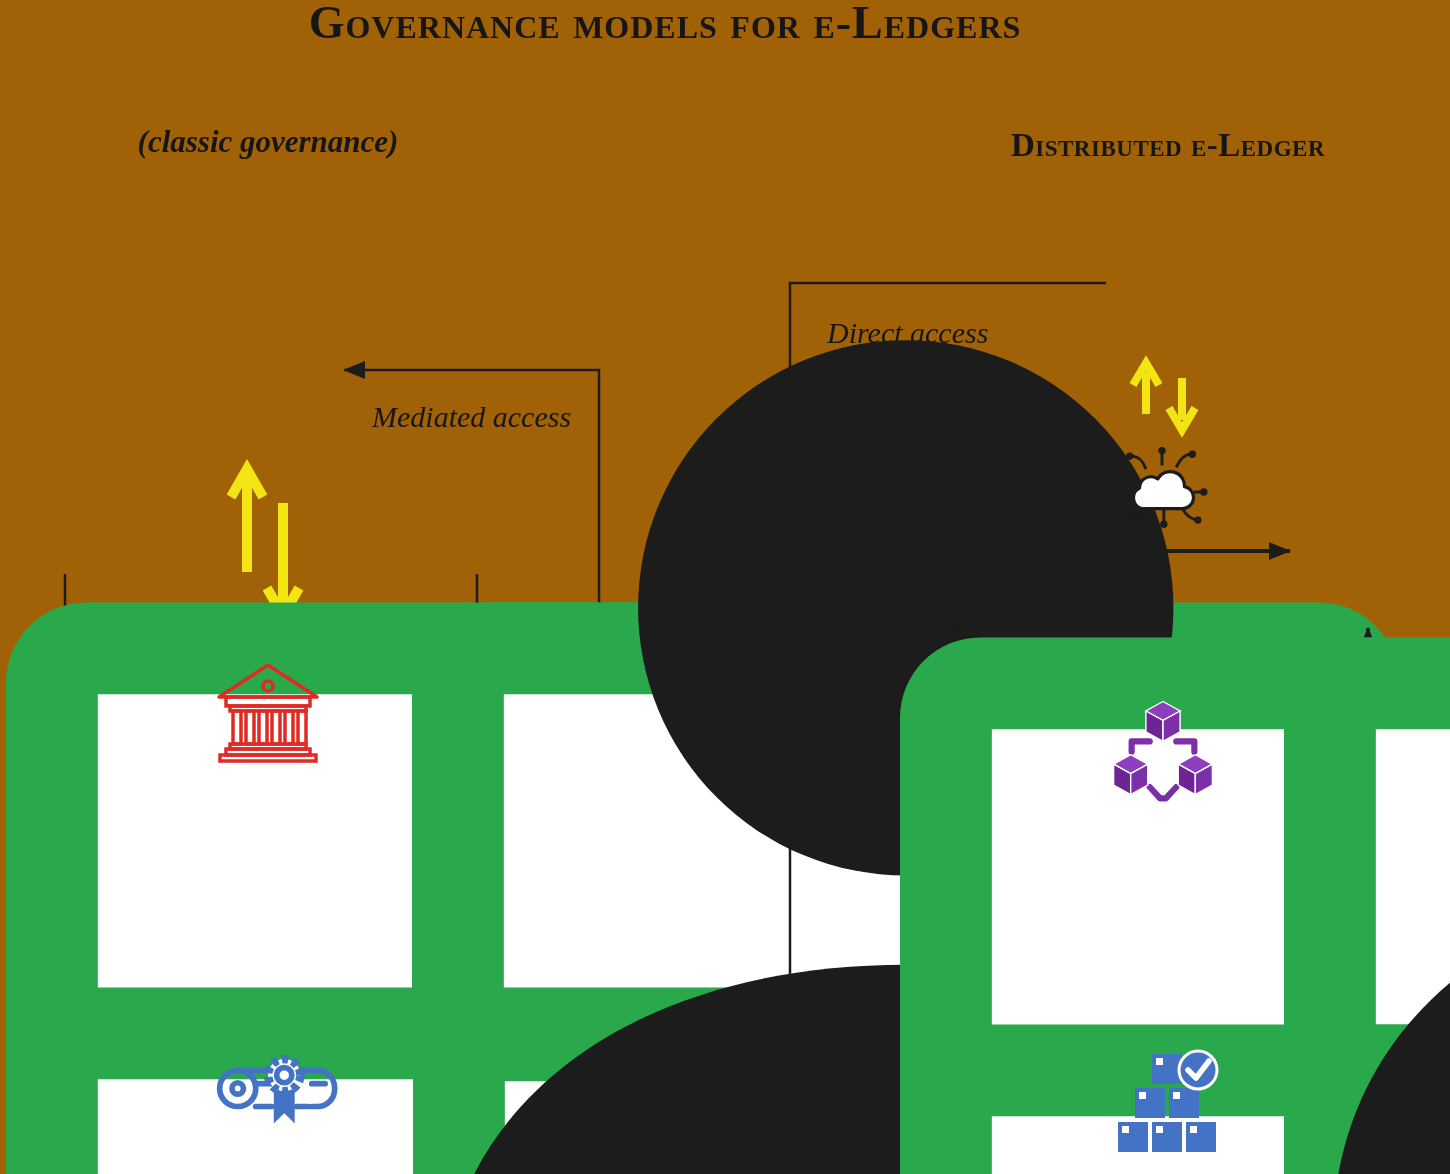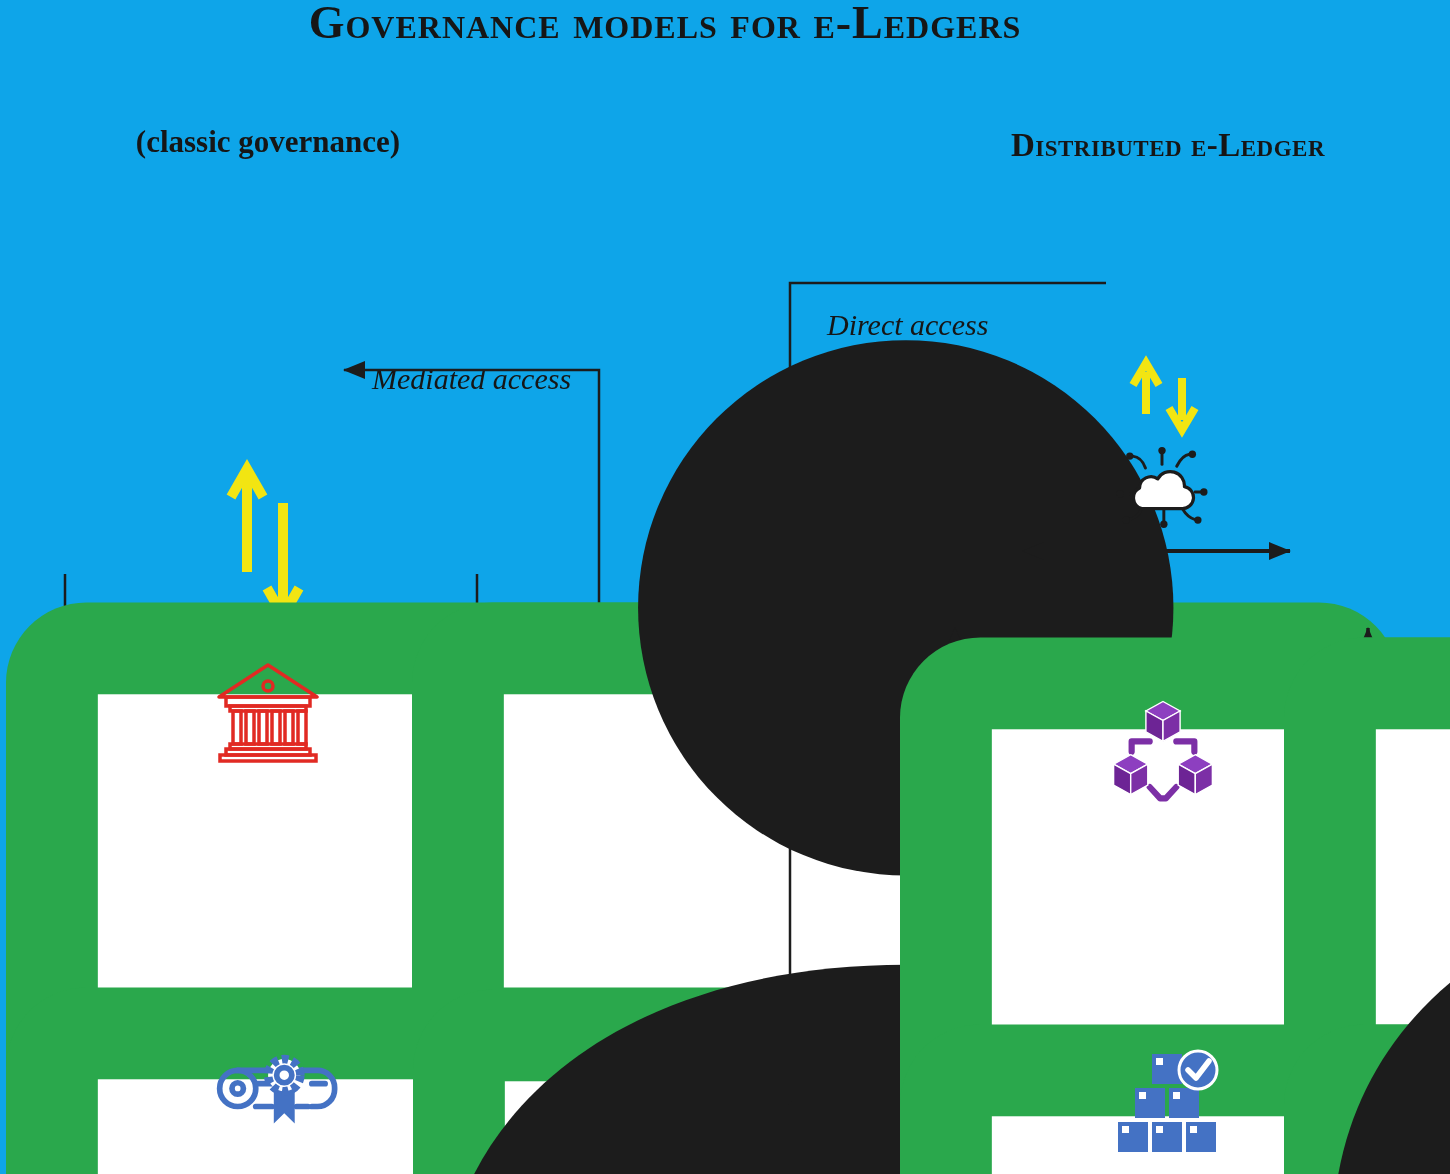--- a/index.html
+++ b/index.html
@@ -1,31 +1,31 @@
 <!DOCTYPE html>
 <html style="--computer-green: #2aa84c; --institution-red: #e12a23; --flow-yellow: #f2e512; --ledger-purple: #7c2fa6; --ledger-purple-light: #8d3fc0; --ledger-purple-dark: #6d2495; --document-blue: #4472c4; --line-black: #1c1c1c;"><head>
 <meta charset="utf-8">
 <style>
   html,body{margin:0;padding:0;background:#fff;}
-  .canvas{position:relative;width:1450px;height:1174px;background:#0ea5e9;overflow:hidden;
+  .canvas{position:relative;width:1450px;height:1174px;background:#a16207;overflow:hidden;
           font-family:"Liberation Serif", serif;color:#111;}
   .scene{position:absolute;left:0;top:0;width:1450px;height:1174px;}
 
   .title{position:absolute;left:0;top:-4px;width:1330px;text-align:center;
          font-size:46px;font-weight:bold;font-variant:small-caps;letter-spacing:1px;color:#161616;}
   .panel-h{position:absolute;text-align:center;font-weight:bold;color:#161616;line-height:1.3;}
   .panel-h .l1{font-size:33px;font-variant:small-caps;letter-spacing:0.5px;}
-  .panel-h .l2{font-size:31px;}
+  .panel-h .l2{font-size:31px;font-style:italic;}
   .panel-h.left{left:28px;top:122px;width:480px;}
   .panel-h.right{left:928px;top:124px;width:480px;}
 
   .lbl{position:absolute;font-style:italic;font-size:30px;color:#161616;white-space:nowrap;}
-  .lbl.mediated{left:372px;top:362px;}
+  .lbl.mediated{left:372px;top:400px;}
   .lbl.issued{left:346px;top:1026px;}
-  .lbl.direct{left:827px;top:308px;}
+  .lbl.direct{left:827px;top:316px;}
 
   
   .ln  {stroke:var(--line-black,#1c1c1c);stroke-width:2.5;fill:none;}
   .ln2 {stroke:var(--line-black,#1c1c1c);stroke-width:2;fill:none;}
   .ln3 {stroke:var(--line-black,#1c1c1c);stroke-width:3;fill:none;}
   .ln35{stroke:var(--line-black,#1c1c1c);stroke-width:3.5;fill:none;}
   .ln4 {stroke:var(--line-black,#1c1c1c);stroke-width:4;fill:none;}
   .ln45{stroke:var(--line-black,#1c1c1c);stroke-width:4.5;fill:none;}
   .yel8 {stroke:var(--flow-yellow,#f2e512);stroke-width:8;fill:none;}
   .yel9 {stroke:var(--flow-yellow,#f2e512);stroke-width:9;fill:none;}

